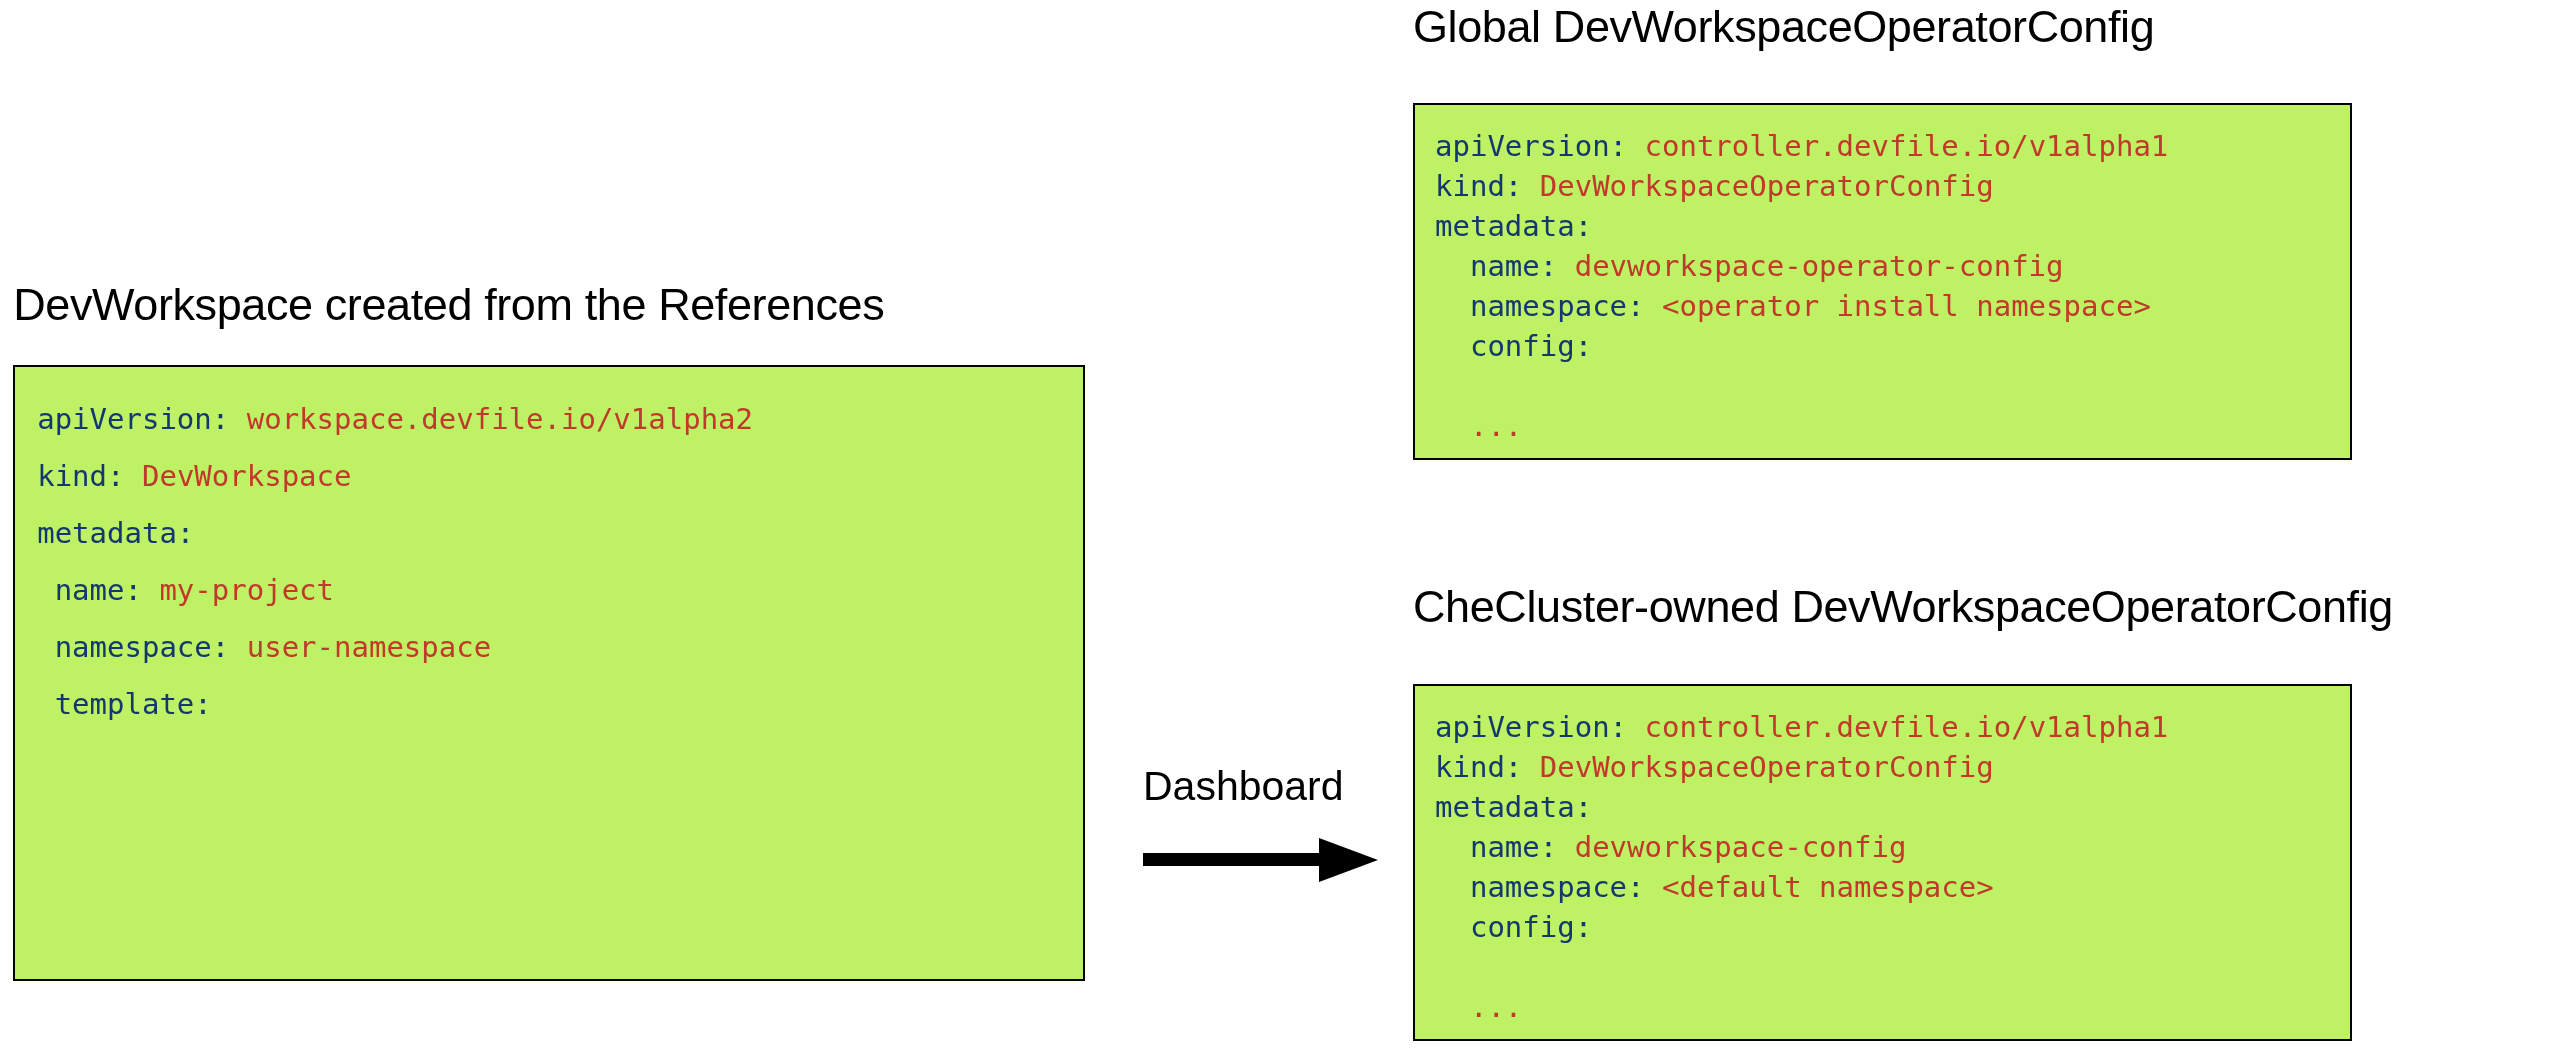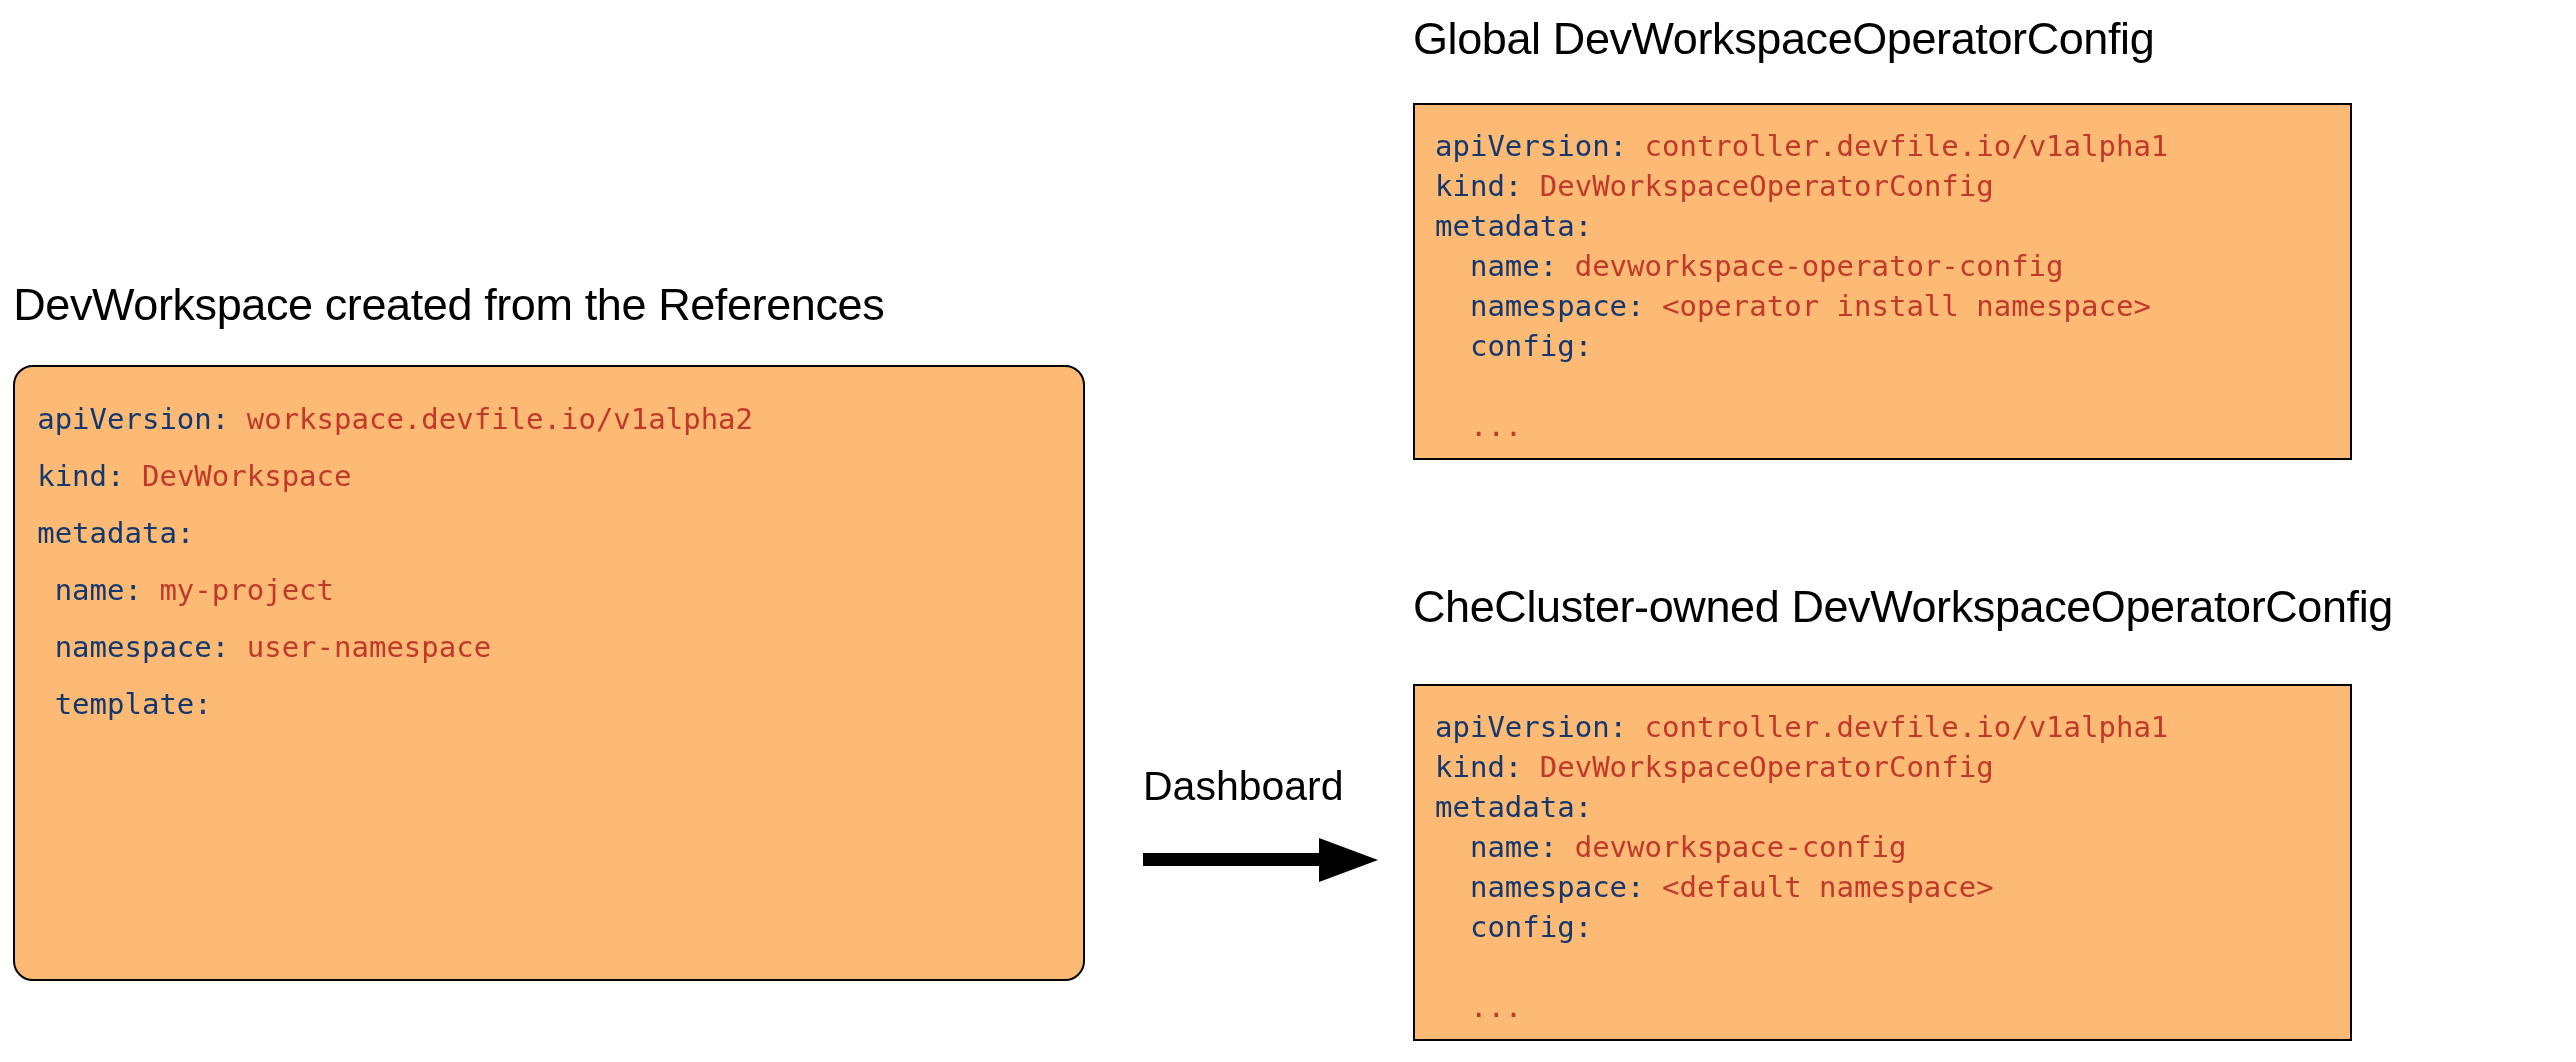--- a/index.html
+++ b/index.html
@@ -24,21 +24,21 @@
     font-weight: 400;
     color: #000000;
     white-space: nowrap;
     letter-spacing: -0.4px;
     line-height: 1;
   }
 
   
   .code-box {
     position: absolute;
-    background: #fdba74;
+    background: #bef264;
     border: 2.9px solid #000000;
     box-sizing: border-box;
     overflow: hidden;
   }
   .code-body {
     position: absolute;
     font-family: "DejaVu Sans Mono", "Liberation Mono", monospace;
     font-size: 29px;
     white-space: pre;
     color: #14386E;
@@ -83,34 +83,34 @@
     border-top: 22px solid transparent;
     border-bottom: 22px solid transparent;
     border-left: 59px solid #000000;
   }
 </style>
 </head>
 <body>
 
 <div class="box-title" style="left:13.2px; top:282px;">DevWorkspace created from the References</div>
 
-<div class="code-box" style="left:13.2px; top:365px; width:1072px; height:616px;border-radius:20px;">
+<div class="code-box" style="left:13.2px; top:365px; width:1072px; height:616px;">
 
   <div id="left-code" class="code-body" style="left:22px; top:23.5px;"><div class="code-line"><span class="k">apiVersion:</span><span class="v"> workspace.devfile.io/v1alpha2</span></div><div class="code-line"><span class="k">kind:</span><span class="v"> DevWorkspace</span></div><div class="code-line"><span class="k">metadata:</span><span class="v"></span></div><div class="code-line"><span class="k"> name:</span><span class="v"> my-project</span></div><div class="code-line"><span class="k"> namespace:</span><span class="v"> user-namespace</span></div><div class="code-line"><span class="k"> template:</span><span class="v"></span></div></div>
 
 </div>
 
 <div class="arrow-label" style="left:1143px; top:766px;">Dashboard</div>
 
 <div class="arrow-wrap" style="left:1143px; top:853px; width:242px; height:13.2px;">
   <div class="arrow-shaft"></div>
   <div class="arrow-head"></div>
 </div>
 
-<div class="box-title" style="left:1413px; top:16px;">Global DevWorkspaceOperatorConfig</div>
+<div class="box-title" style="left:1413px; top:4px;">Global DevWorkspaceOperatorConfig</div>
 
 <div class="code-box" style="left:1413px; top:103px; width:939px; height:357px;">
   <div id="top-right-code" class="code-body right-code" style="left:20px; top:20.5px;"><div class="code-line"><span class="k">apiVersion:</span><span class="v"> controller.devfile.io/v1alpha1</span></div><div class="code-line"><span class="k">kind:</span><span class="v"> DevWorkspaceOperatorConfig</span></div><div class="code-line"><span class="k">metadata:</span><span class="v"></span></div><div class="code-line"><span class="k">  name:</span><span class="v"> devworkspace-operator-config</span></div><div class="code-line"><span class="k">  namespace:</span><span class="v"> &lt;operator install namespace&gt;</span></div><div class="code-line"><span class="k">  config:</span><span class="v"></span></div><div class="code-line"><span class="k"></span><span class="v"></span></div><div class="code-line"><span class="k">  </span><span class="v">...</span></div></div>
 </div>
 
 <div class="box-title" style="left:1413px; top:584px;">CheCluster-owned DevWorkspaceOperatorConfig</div>
 
 <div class="code-box" style="left:1413px; top:684px; width:939px; height:357px;">
   <div id="bottom-right-code" class="code-body right-code" style="left:20px; top:20.5px;"><div class="code-line"><span class="k">apiVersion:</span><span class="v"> controller.devfile.io/v1alpha1</span></div><div class="code-line"><span class="k">kind:</span><span class="v"> DevWorkspaceOperatorConfig</span></div><div class="code-line"><span class="k">metadata:</span><span class="v"></span></div><div class="code-line"><span class="k">  name:</span><span class="v"> devworkspace-config</span></div><div class="code-line"><span class="k">  namespace:</span><span class="v"> &lt;default namespace&gt;</span></div><div class="code-line"><span class="k">  config:</span><span class="v"></span></div><div class="code-line"><span class="k"></span><span class="v"></span></div><div class="code-line"><span class="k">  </span><span class="v">...</span></div></div>
 </div>

